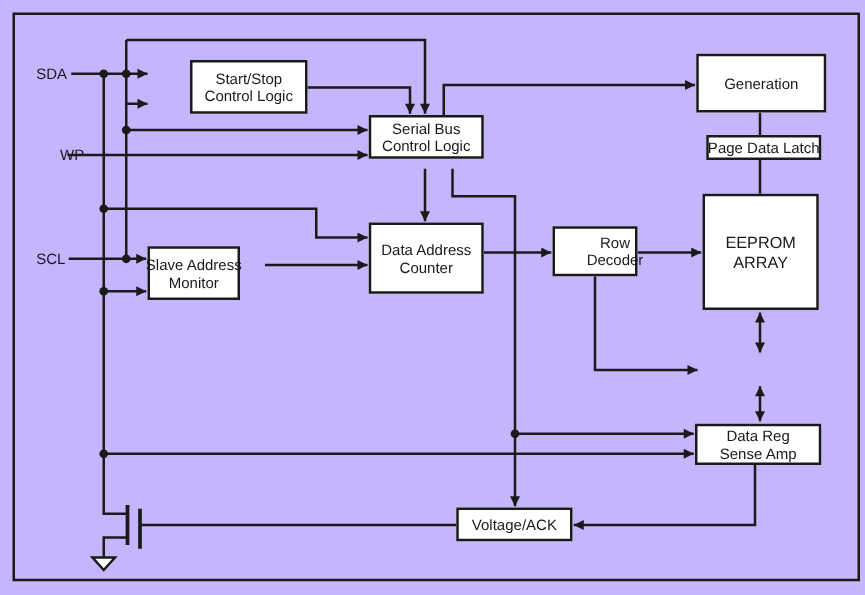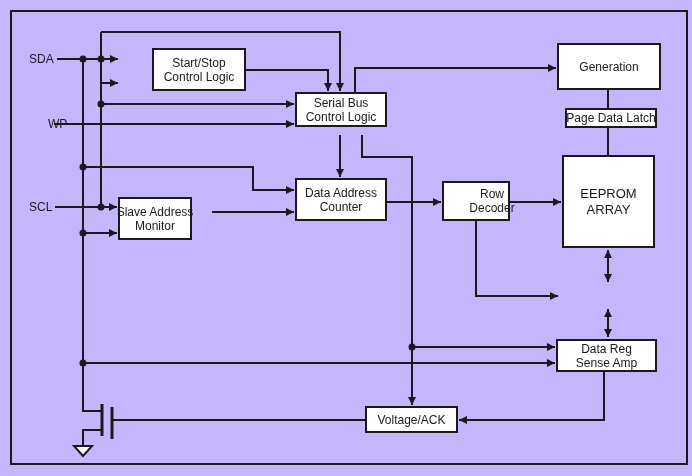--- a/index.html
+++ b/index.html
@@ -16,21 +16,21 @@
     position:absolute; border:2px solid #1a1a1a; background:#ffffff;
     box-sizing:border-box; display:flex; flex-direction:column;
     align-items:center; justify-content:center; text-align:center;
     font-size:12px; line-height:14px;
   }
   .box span { white-space:nowrap; }
   .pin { position:absolute; font-size:12px; line-height:14px; }
   #b-start-stop  { left:119px; top:48px;  width:94px;  height:43px;margin-left:33px; }
   #b-serial-bus  { left:295px; top:92px;  width:92px;  height:35px; }
   #b-slave-addr  { left:118px; top:197px; width:74px;  height:43px; }
-  #b-data-addr   { left:295px; top:178px; width:92px;  height:43px; }
+  #b-data-addr   { left:295px; top:178px; width:92px;  height:57px; }
   #b-row-decoder { left:442px; top:181px; width:68px;  height:40px;padding-left:32px; }
   #b-pgm-hv      { left:557px; top:43px;  width:104px; height:47px; }
   #b-page-latch  { left:565px; top:108px; width:92px;  height:20px; line-height:15px; }
   #b-eeprom      { left:562px; top:155px; width:93px;  height:93px; font-size:13px; line-height:16px; }
   #b-col-decoder { left:559px; top:284px; width:96px;  height:23px; }
   #b-data-reg    { left:556px; top:339px; width:101px; height:33px; }
   #b-dataout     { left:365px; top:406px; width:93px;  height:27px; }
   #pin-sda { left:29px; top:52px; }
   #pin-wp  { left:48px; top:117px; }
   #pin-scl { left:29px; top:200px; }

